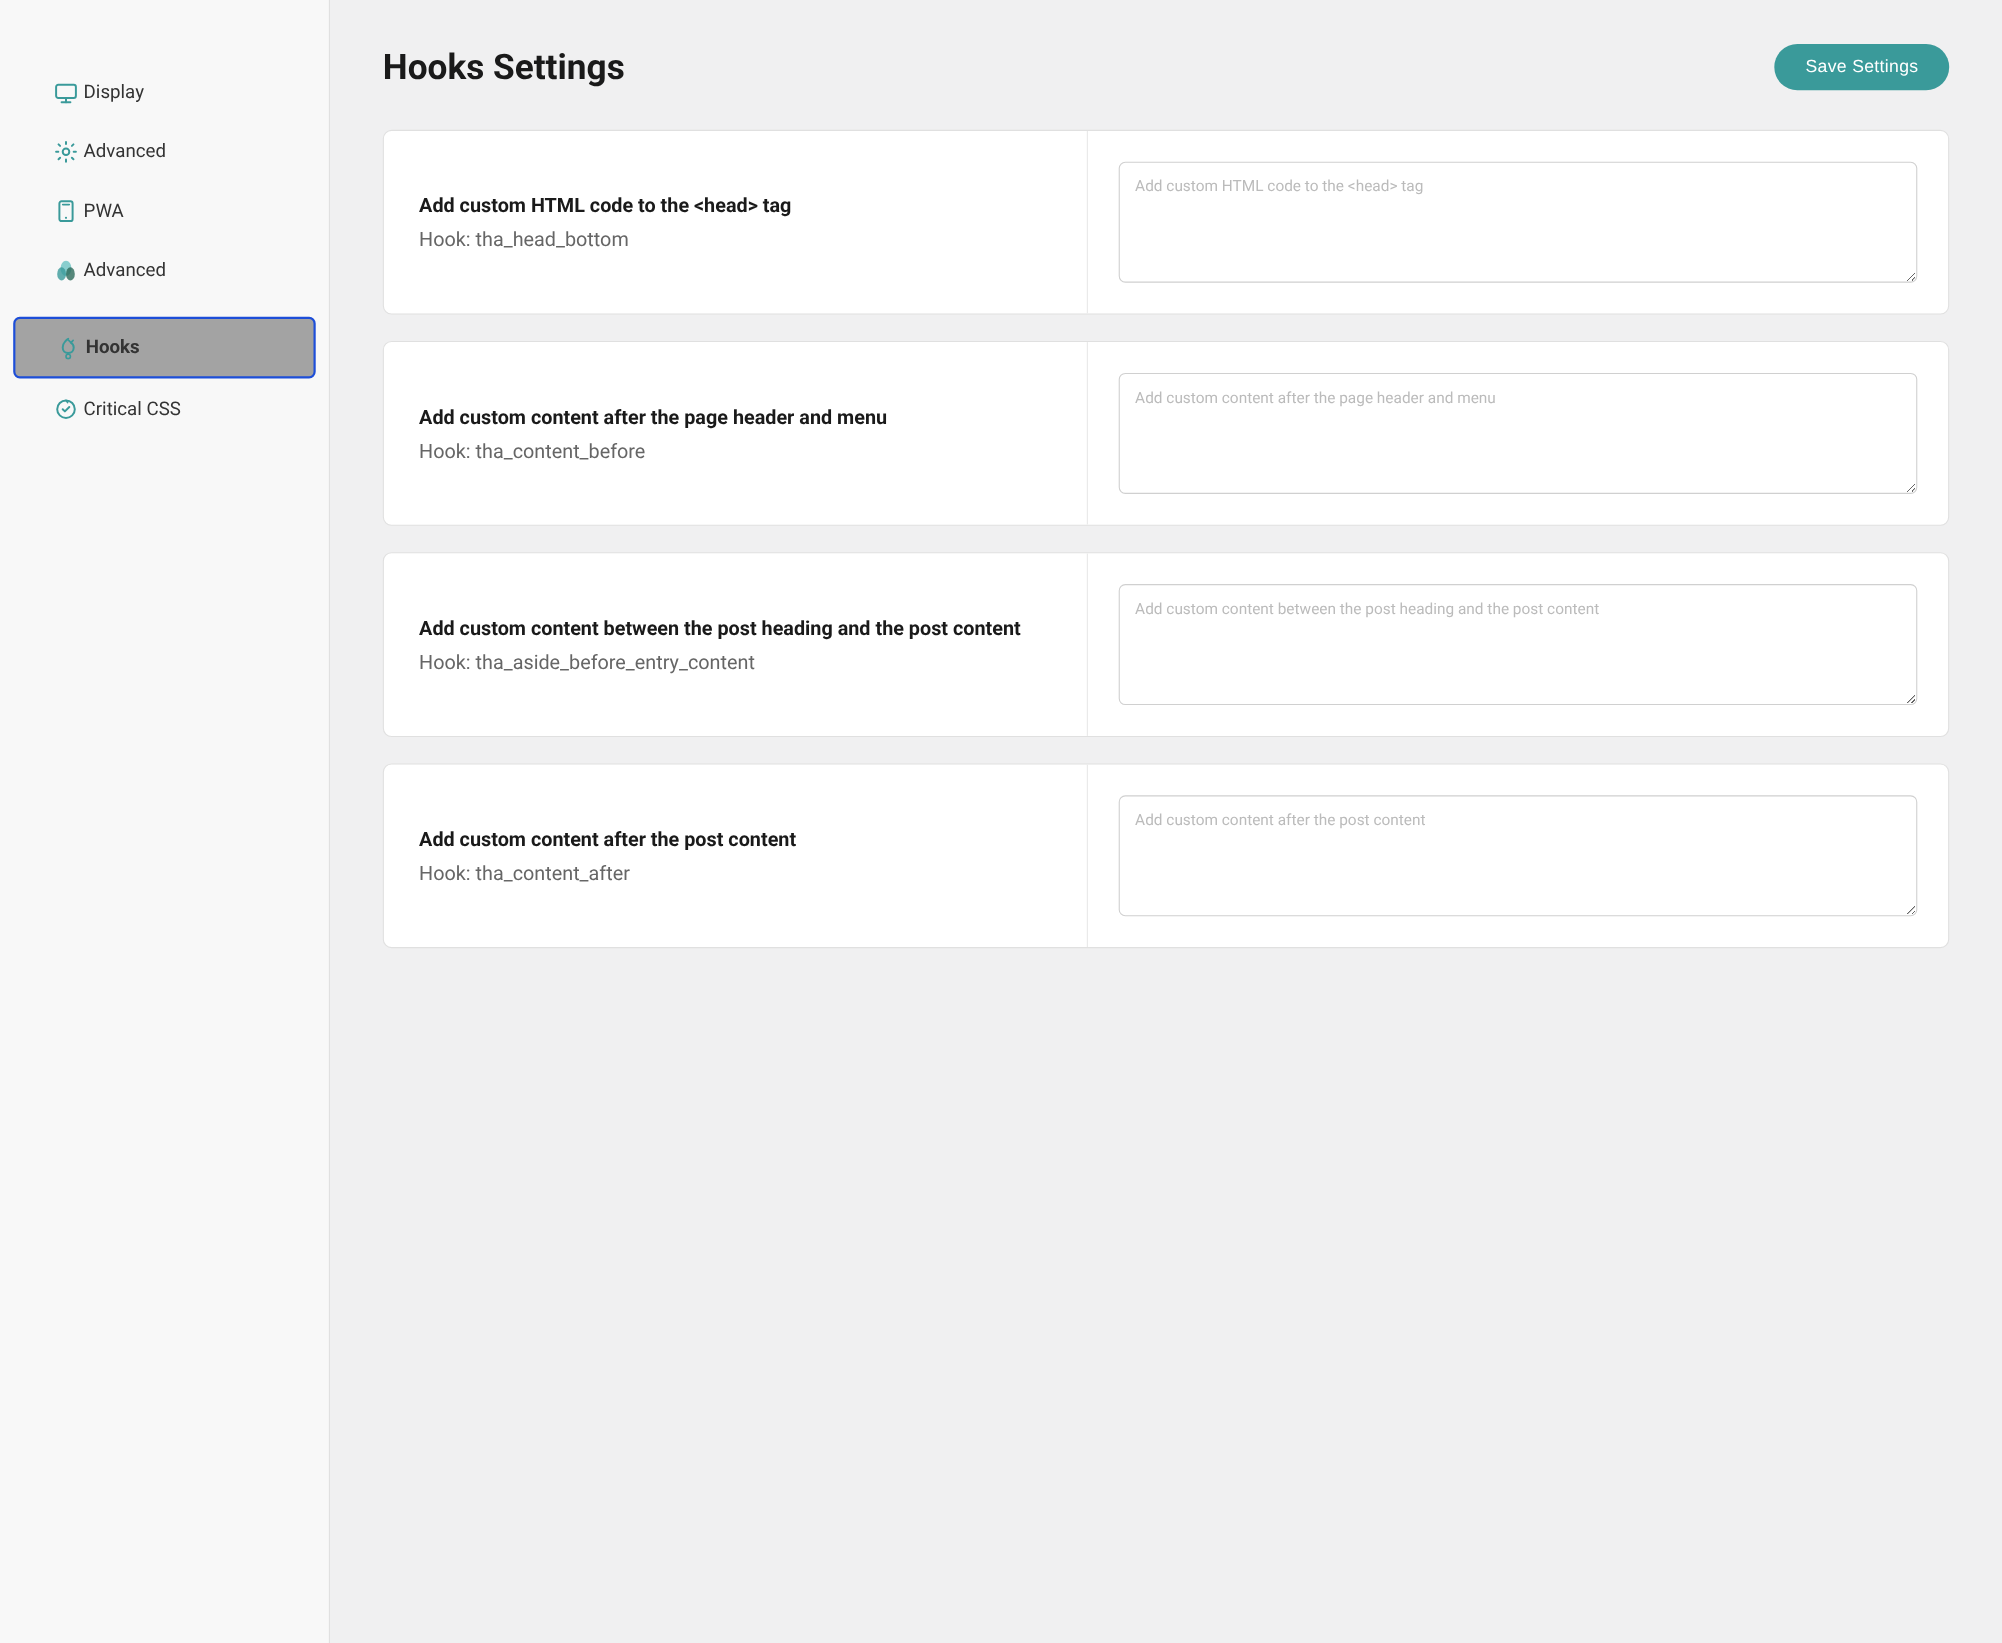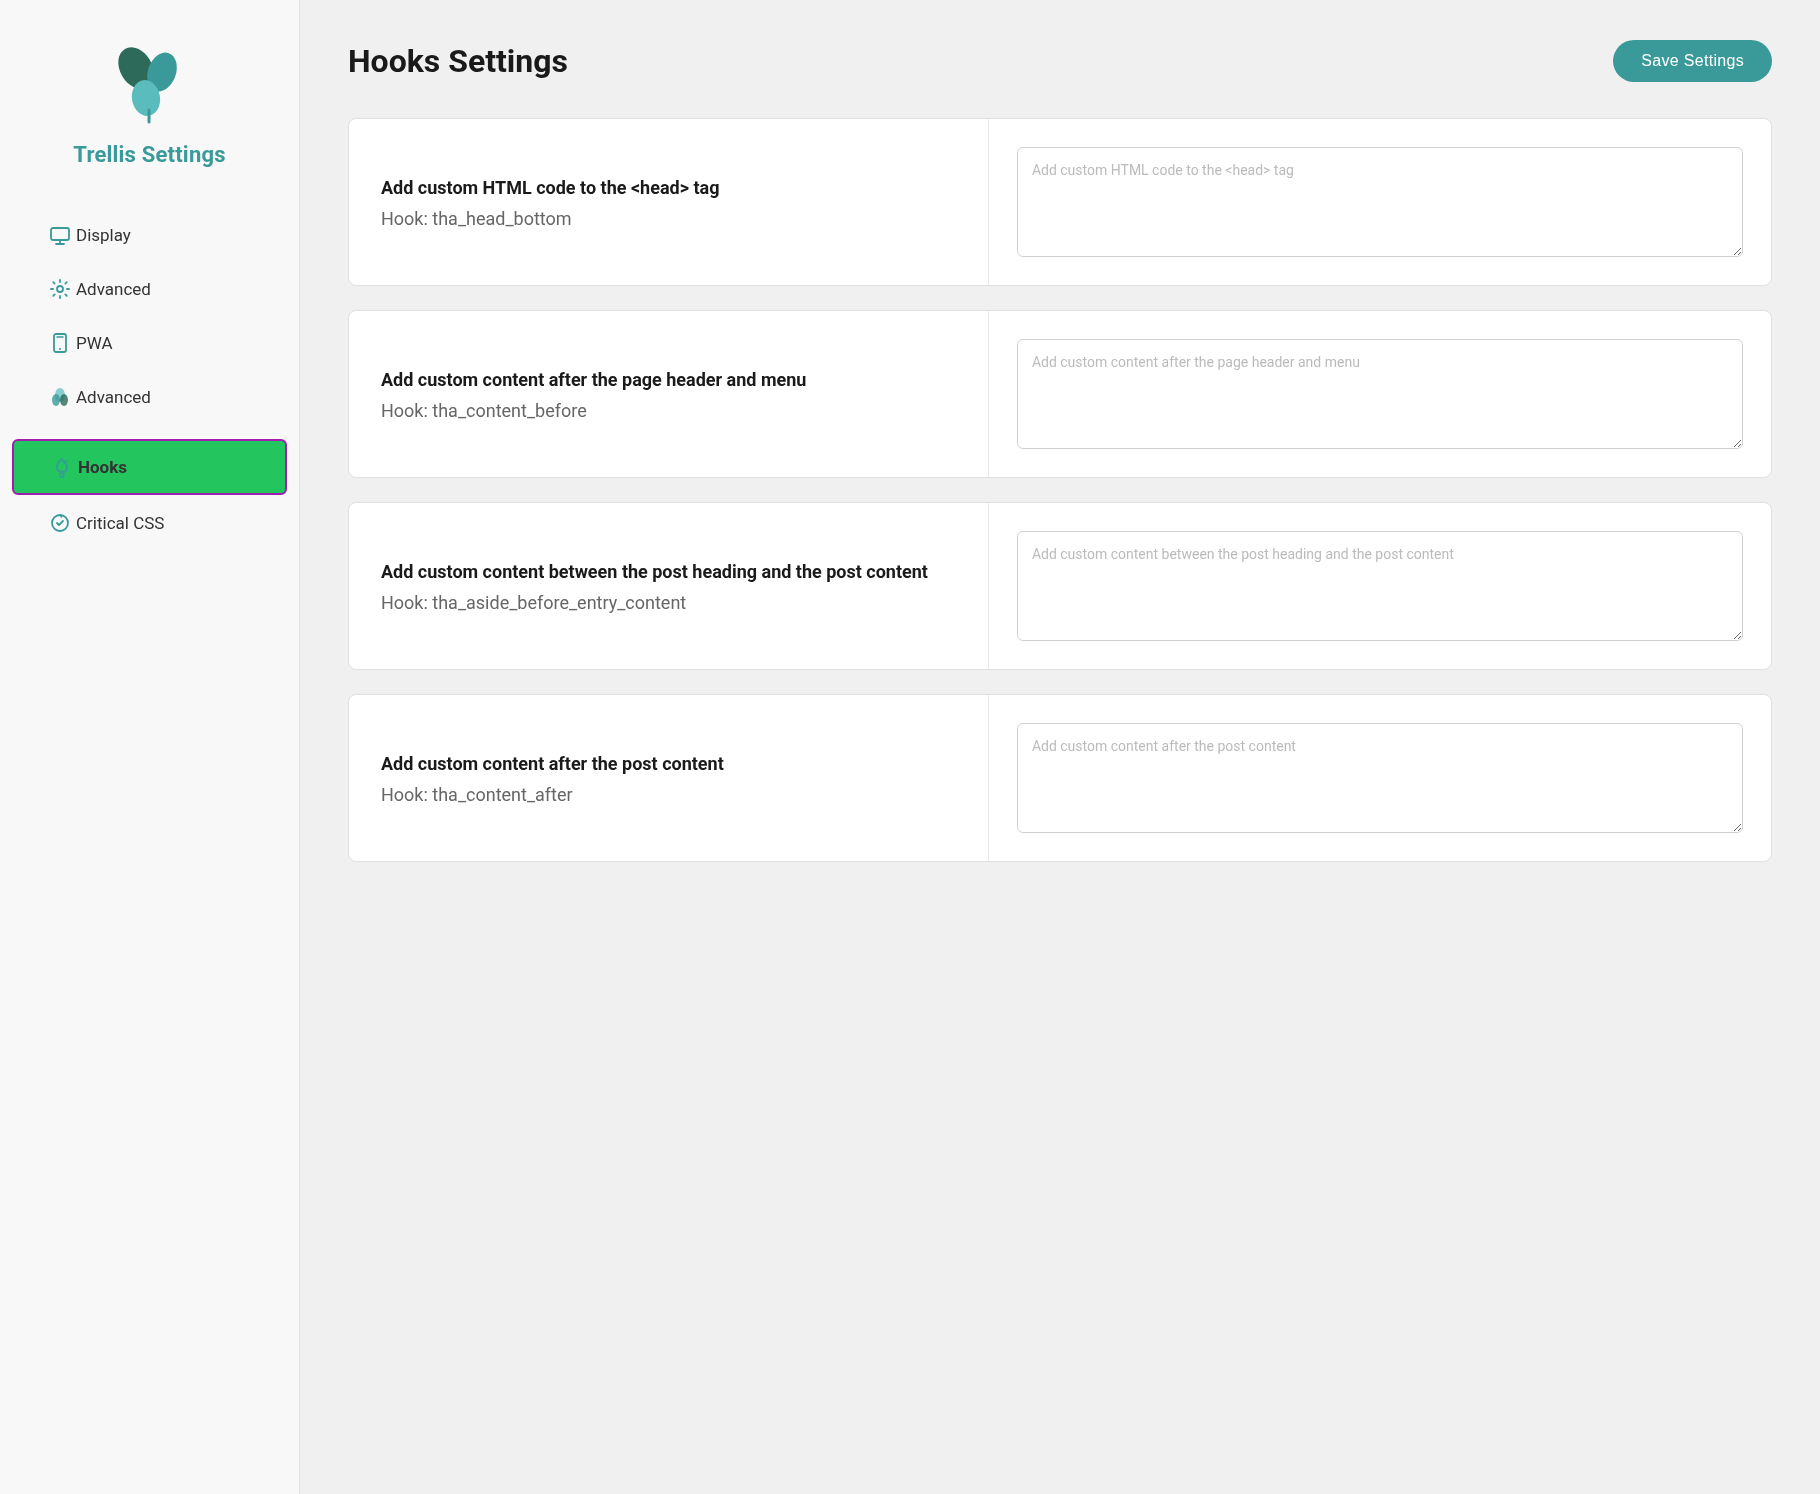--- a/index.html
+++ b/index.html
@@ -50,22 +50,22 @@
       font-size: 17px;
       color: #333;
       cursor: pointer;
       border-radius: 6px;
       margin: 2px 12px;
       width: calc(100% - 24px);
       transition: background 0.15s;
     }
     .nav-item.active {
       font-weight: 700;
-      background: #22c55e;
-      border: 2px solid #a21caf;
+      background: #a3a3a3;
+      border: 2px solid #1d4ed8;
       color: #333;
       margin-top: 16px;
     }
     .nav-icon {
       width: 24px;
       height: 24px;
       display: flex;
       align-items: center;
       justify-content: center;
       color: #3a9a9a;
@@ -150,34 +150,20 @@
       background: white;
     }
     .hook-textarea::placeholder {
       color: #bbb;
     }
   </style>
 </head>
 <body>
 
 <aside class="sidebar">
-  <div class="sidebar-logo">
-
-    <svg class="logo-icon" viewBox="0 0 90 90" xmlns="http://www.w3.org/2000/svg">
-
-      <ellipse cx="32" cy="28" rx="16" ry="22" fill="#2d6a5a" transform="rotate(-30 32 28)"></ellipse>
-
-      <ellipse cx="58" cy="32" rx="14" ry="20" fill="#3a9a9a" transform="rotate(20 58 32)"></ellipse>
-
-      <ellipse cx="42" cy="58" rx="14" ry="18" fill="#5abcbc" transform="rotate(-10 42 58)"></ellipse>
-
-      <line x1="45" y1="70" x2="45" y2="82" stroke="#3a9a9a" stroke-width="3" stroke-linecap="round"></line>
-    </svg>
-    <span class="sidebar-title">Trellis Settings</span>
-  </div>
 
   <nav class="sidebar-nav">
 
     <div class="nav-item">
       <span class="nav-icon">
         <svg width="22" height="22" viewBox="0 0 22 22" fill="none" xmlns="http://www.w3.org/2000/svg">
           <rect x="2" y="4" width="18" height="12" rx="2" stroke="#3a9a9a" stroke-width="1.8" fill="none"></rect>
           <line x1="7" y1="20" x2="15" y2="20" stroke="#3a9a9a" stroke-width="1.8" stroke-linecap="round"></line>
           <line x1="11" y1="16" x2="11" y2="20" stroke="#3a9a9a" stroke-width="1.8" stroke-linecap="round"></line>
         </svg>

